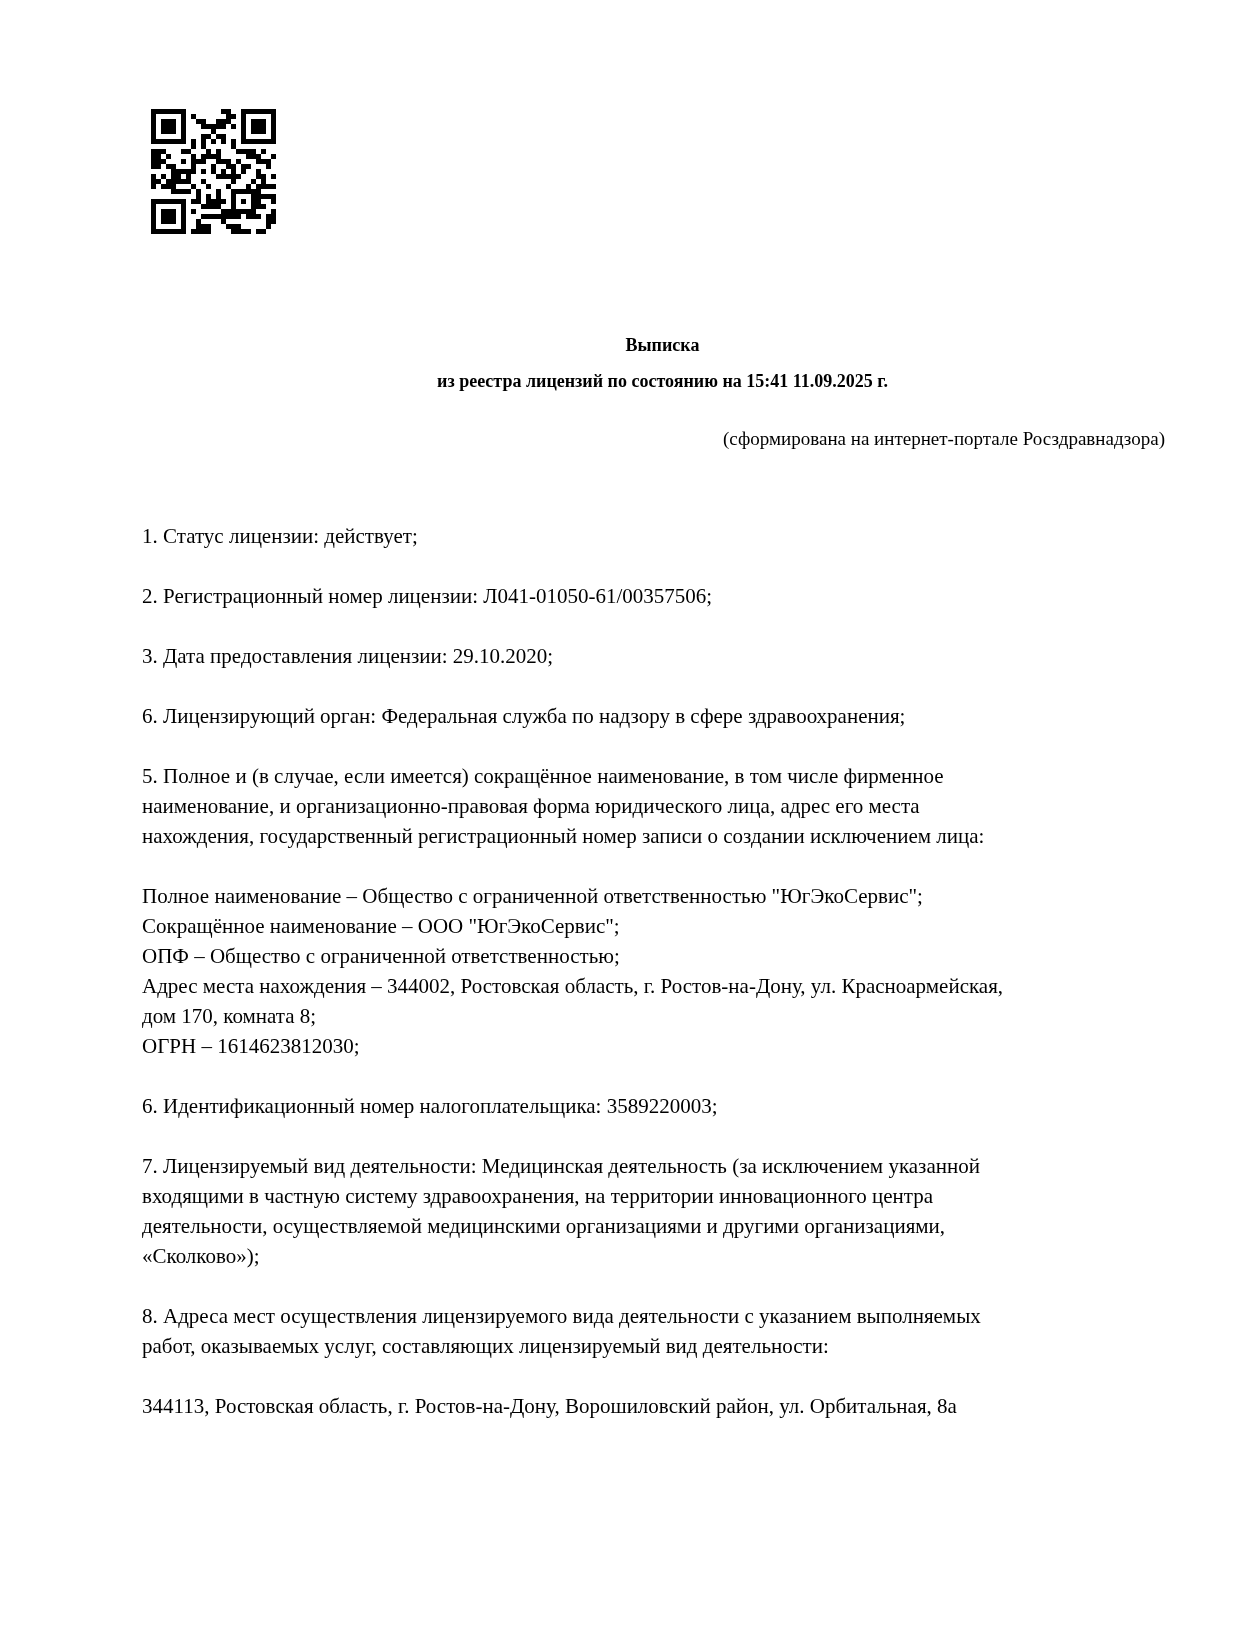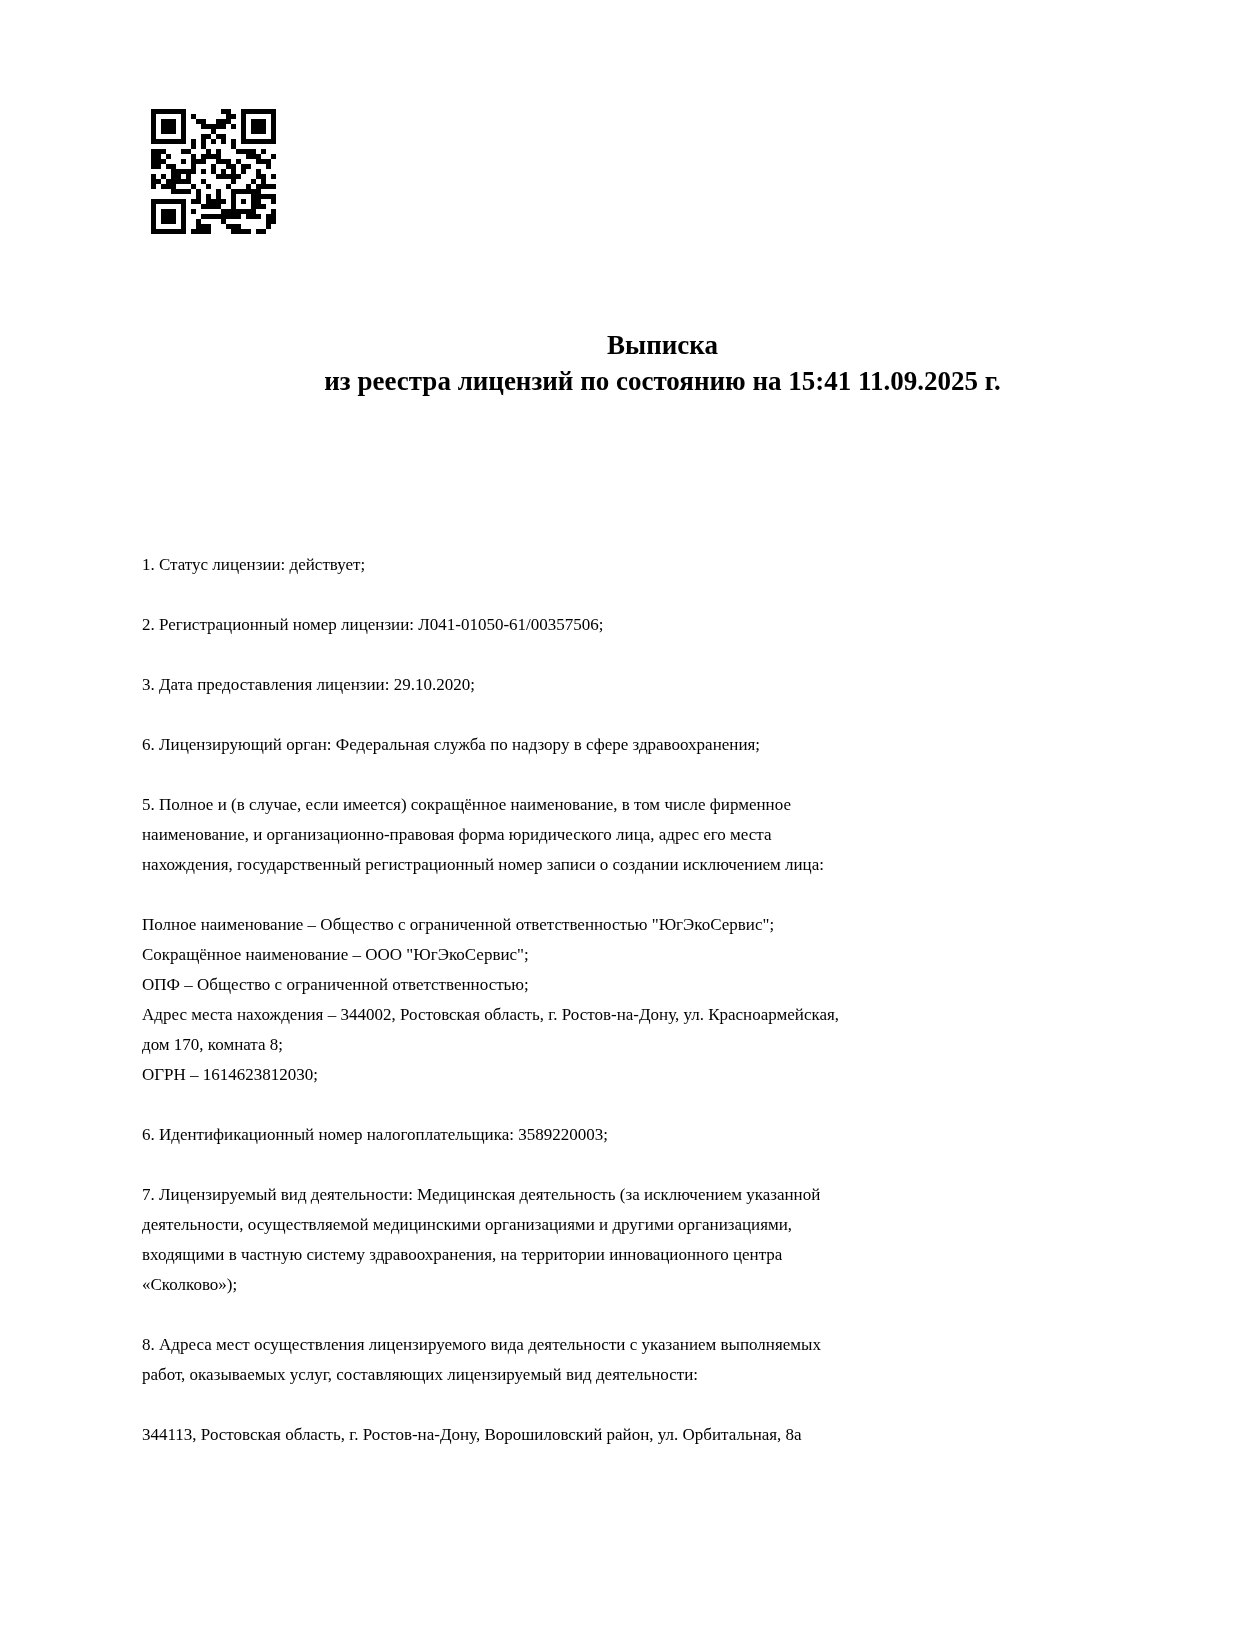--- a/index.html
+++ b/index.html
@@ -20,38 +20,38 @@
     height: 125px;
   }
   .qr svg { display: block; width: 125px; height: 125px; }
   .title-block {
     position: absolute;
     left: 160px;
     top: 327px;
     width: 1005px;
     text-align: center;
     font-weight: bold;
-    font-size: 27px;
+    font-size: 18px;
     line-height: 36px;
     white-space: nowrap;
   }
   .subtitle {
     position: absolute;
     right: 75px;
     top: 428px;
     font-size: 19px;
     text-align: right;
     white-space: nowrap;
   }
   .doc-body {
     position: absolute;
     left: 142px;
-    top: 550px;
+    top: 521px;
     width: 1030px;
-    font-size: 17px;
+    font-size: 21px;
     line-height: 30px;
   }
   .paragraph { margin: 0 0 30px 0; }
   .paragraph:last-child { margin-bottom: 16px; }
   .line { white-space: pre; }
 </style>
 </head>
 <body>
 
 <div class="page">
@@ -366,20 +366,21 @@
         <rect x="105" y="120" width="5" height="5" fill="#000000"></rect>
         <rect x="110" y="120" width="5" height="5" fill="#000000"></rect>
       </svg>
   </div>
 
   <div class="title-block">
     <div>Выписка</div>
     <div>из реестра лицензий по состоянию на 15:41 11.09.2025 г.</div>
   </div>
 
+  <div class="subtitle">(сформирована на интернет-портале Росздравнадзора)</div>
 
   <div class="doc-body" id="doc-body">
       <div class="paragraph">
         <div class="line">1. Статус лицензии: действует;</div>
       </div>
       <div class="paragraph">
         <div class="line">2. Регистрационный номер лицензии: Л041-01050-61/00357506;</div>
       </div>
       <div class="paragraph">
         <div class="line">3. Дата предоставления лицензии: 29.10.2020;</div>
@@ -398,22 +399,22 @@
         <div class="line">ОПФ – Общество с ограниченной ответственностью;</div>
         <div class="line">Адрес места нахождения – 344002, Ростовская область, г. Ростов-на-Дону, ул. Красноармейская,</div>
         <div class="line">дом 170, комната 8;</div>
         <div class="line">ОГРН – 1614623812030;</div>
       </div>
       <div class="paragraph">
         <div class="line">6. Идентификационный номер налогоплательщика: 3589220003;</div>
       </div>
       <div class="paragraph">
         <div class="line">7. Лицензируемый вид деятельности: Медицинская деятельность (за исключением указанной</div>
+        <div class="line">входящими в частную систему здравоохранения, на территории инновационного центра</div>
         <div class="line">деятельности, осуществляемой медицинскими организациями и другими организациями,</div>
-        <div class="line">входящими в частную систему здравоохранения, на территории инновационного центра</div>
         <div class="line">«Сколково»);</div>
       </div>
       <div class="paragraph">
         <div class="line">8. Адреса мест осуществления лицензируемого вида деятельности с указанием выполняемых</div>
         <div class="line">работ, оказываемых услуг, составляющих лицензируемый вид деятельности:</div>
       </div>
       <div class="paragraph">
         <div class="line">344113, Ростовская область, г. Ростов-на-Дону, Ворошиловский район, ул. Орбитальная, 8а</div>
       </div>
     </div>

